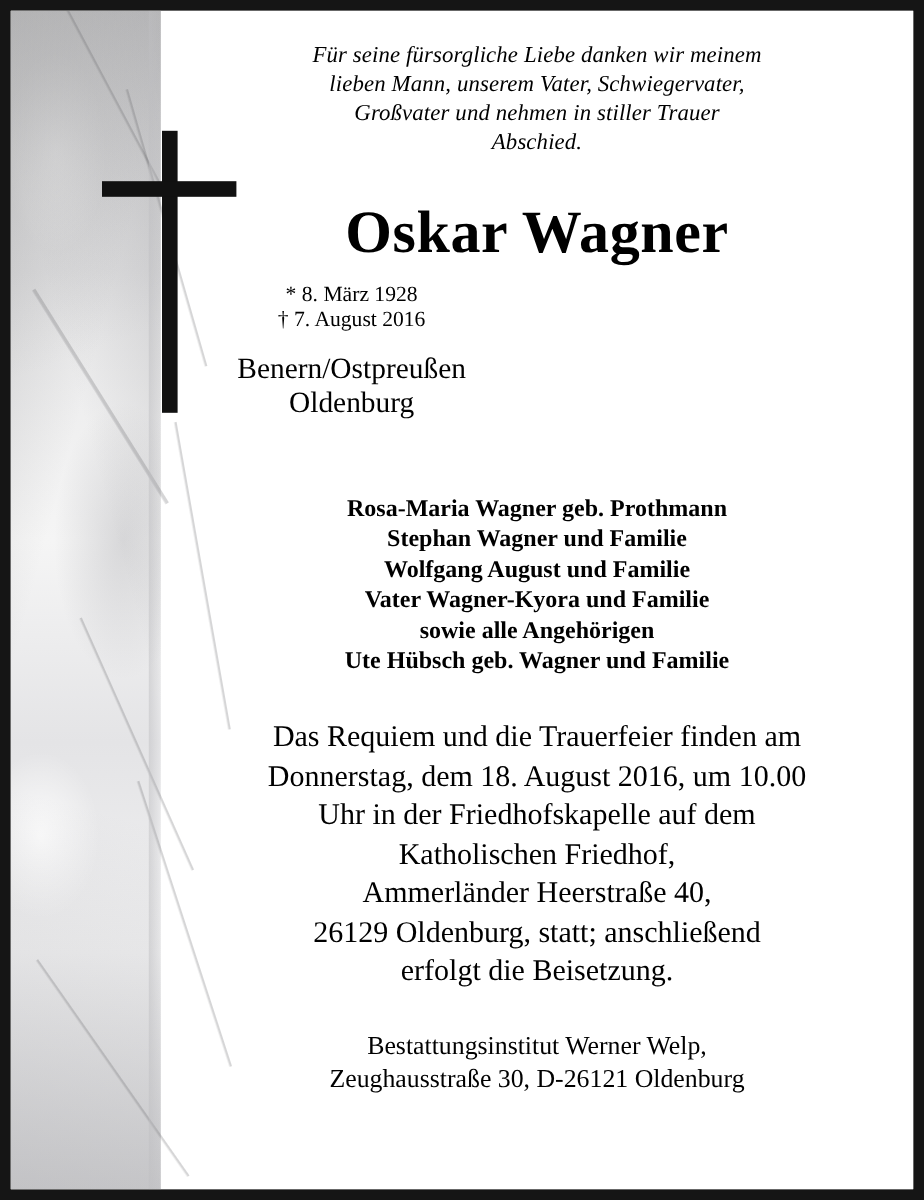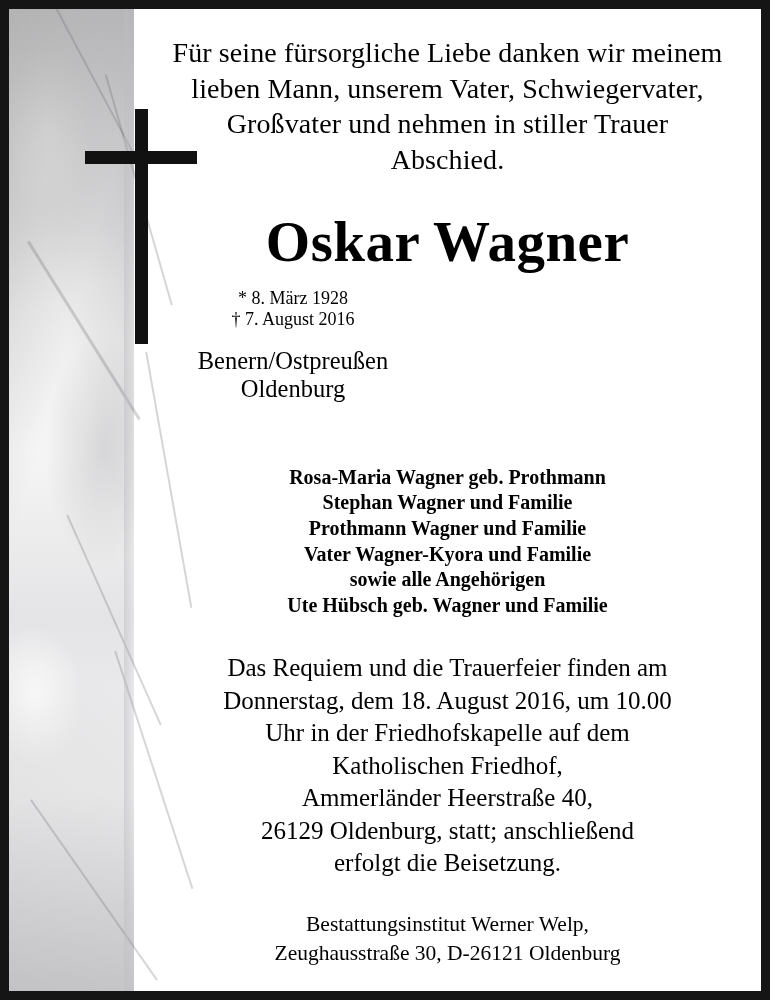--- a/index.html
+++ b/index.html
@@ -97,28 +97,29 @@
     left: 125px;
     right: 0;
     top: 0;
     bottom: 0;
     padding: 26px 22px 14px 22px;
     box-sizing: border-box;
     text-align: center;
   }
 
   .intro {
-    font-size: 28px;
+    font-size: 19px;
     line-height: 1.27;
     letter-spacing: 0.1px;
     margin: 0 10px;
+    font-style: italic;
   }
 
   .name {
-    font-size: 57px;
+    font-size: 50px;
     font-weight: bold;
     letter-spacing: 0.5px;
     margin-top: 34px;
     margin-bottom: 6px;
     line-height: 1.1;
   }
 
   .dates {
     display: flex;
     justify-content: flex-end;
@@ -209,21 +210,21 @@
       </div>
 
       <div class="places">
         <div class="col">Benern/Ostpreußen</div>
         <div class="col">Oldenburg</div>
       </div>
 
       <div class="family">
         <div>Rosa-Maria Wagner geb. Prothmann</div>
         <div>Stephan Wagner und Familie</div>
-        <div>Prothmann Wagner und Familie</div>
+        <div>Wolfgang August und Familie</div>
         <div>Vater Wagner-Kyora und Familie</div>
         <div>sowie alle Angehörigen</div>
         <div>Ute Hübsch geb. Wagner und Familie</div>
       </div>
 
       <div class="ceremony">
         <div>Das Requiem und die Trauerfeier finden am</div>
         <div>Donnerstag, dem 18. August 2016, um 10.00</div>
         <div>Uhr in der Friedhofskapelle auf dem</div>
         <div>Katholischen Friedhof,</div>

